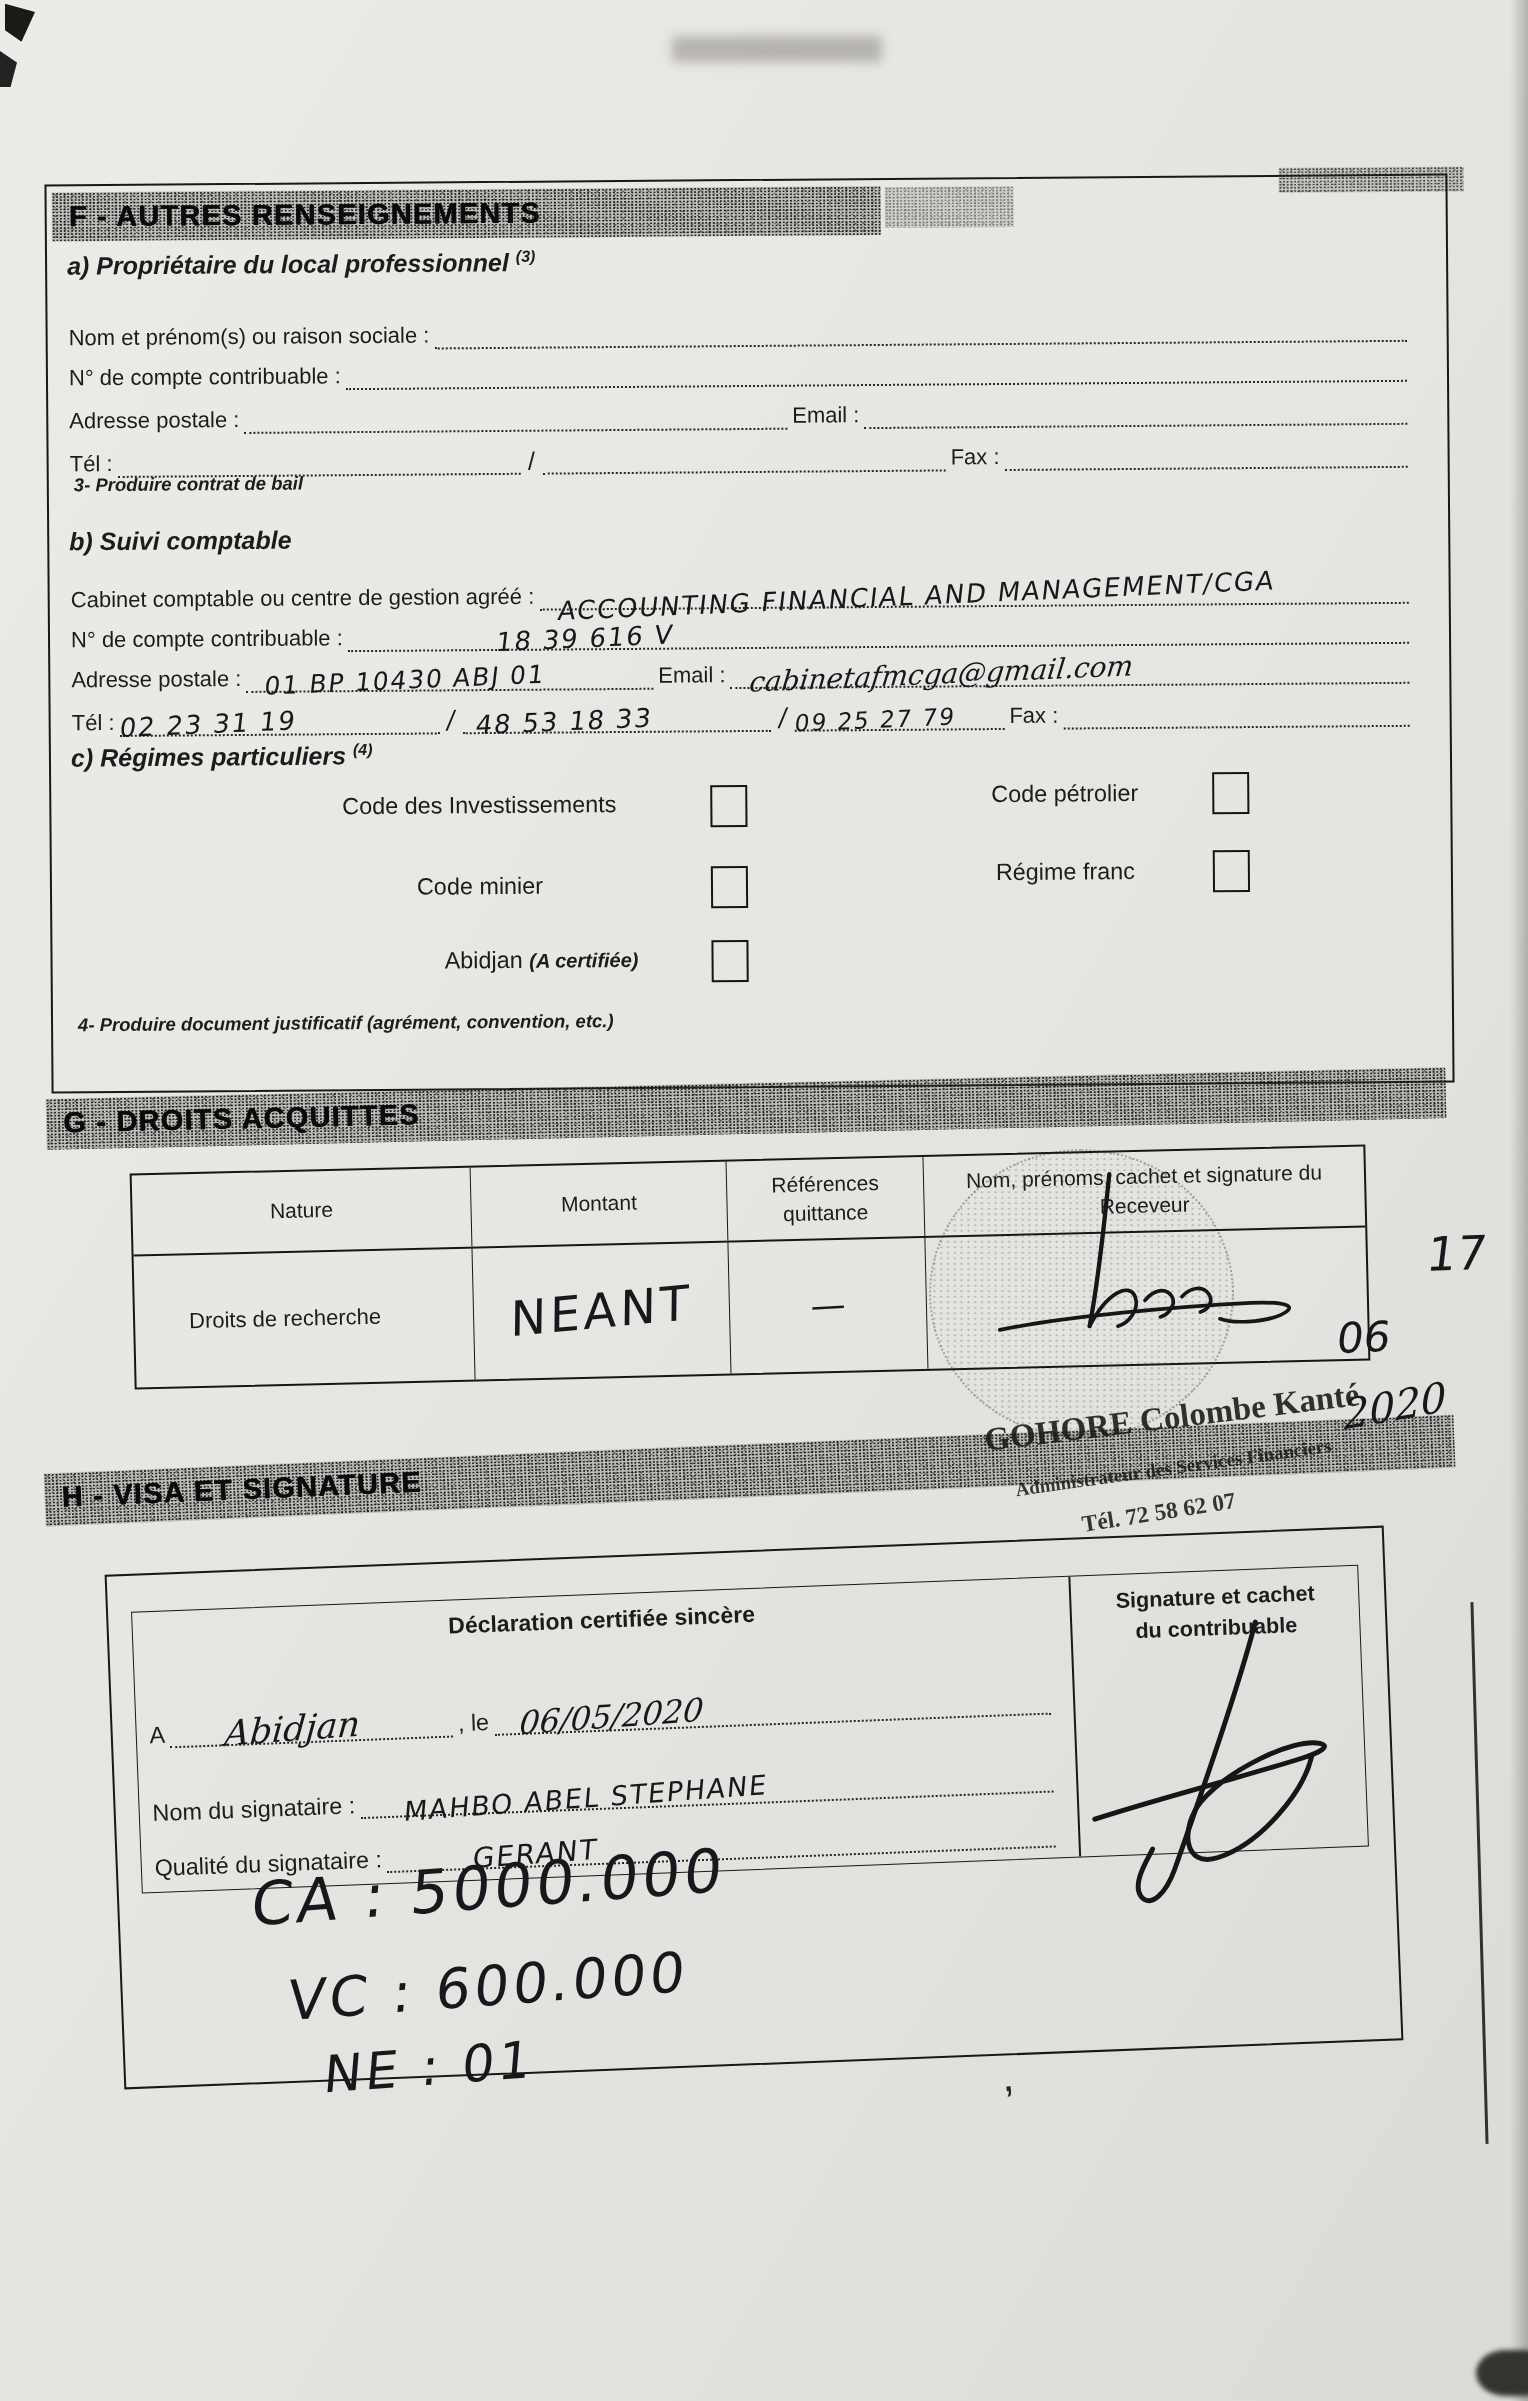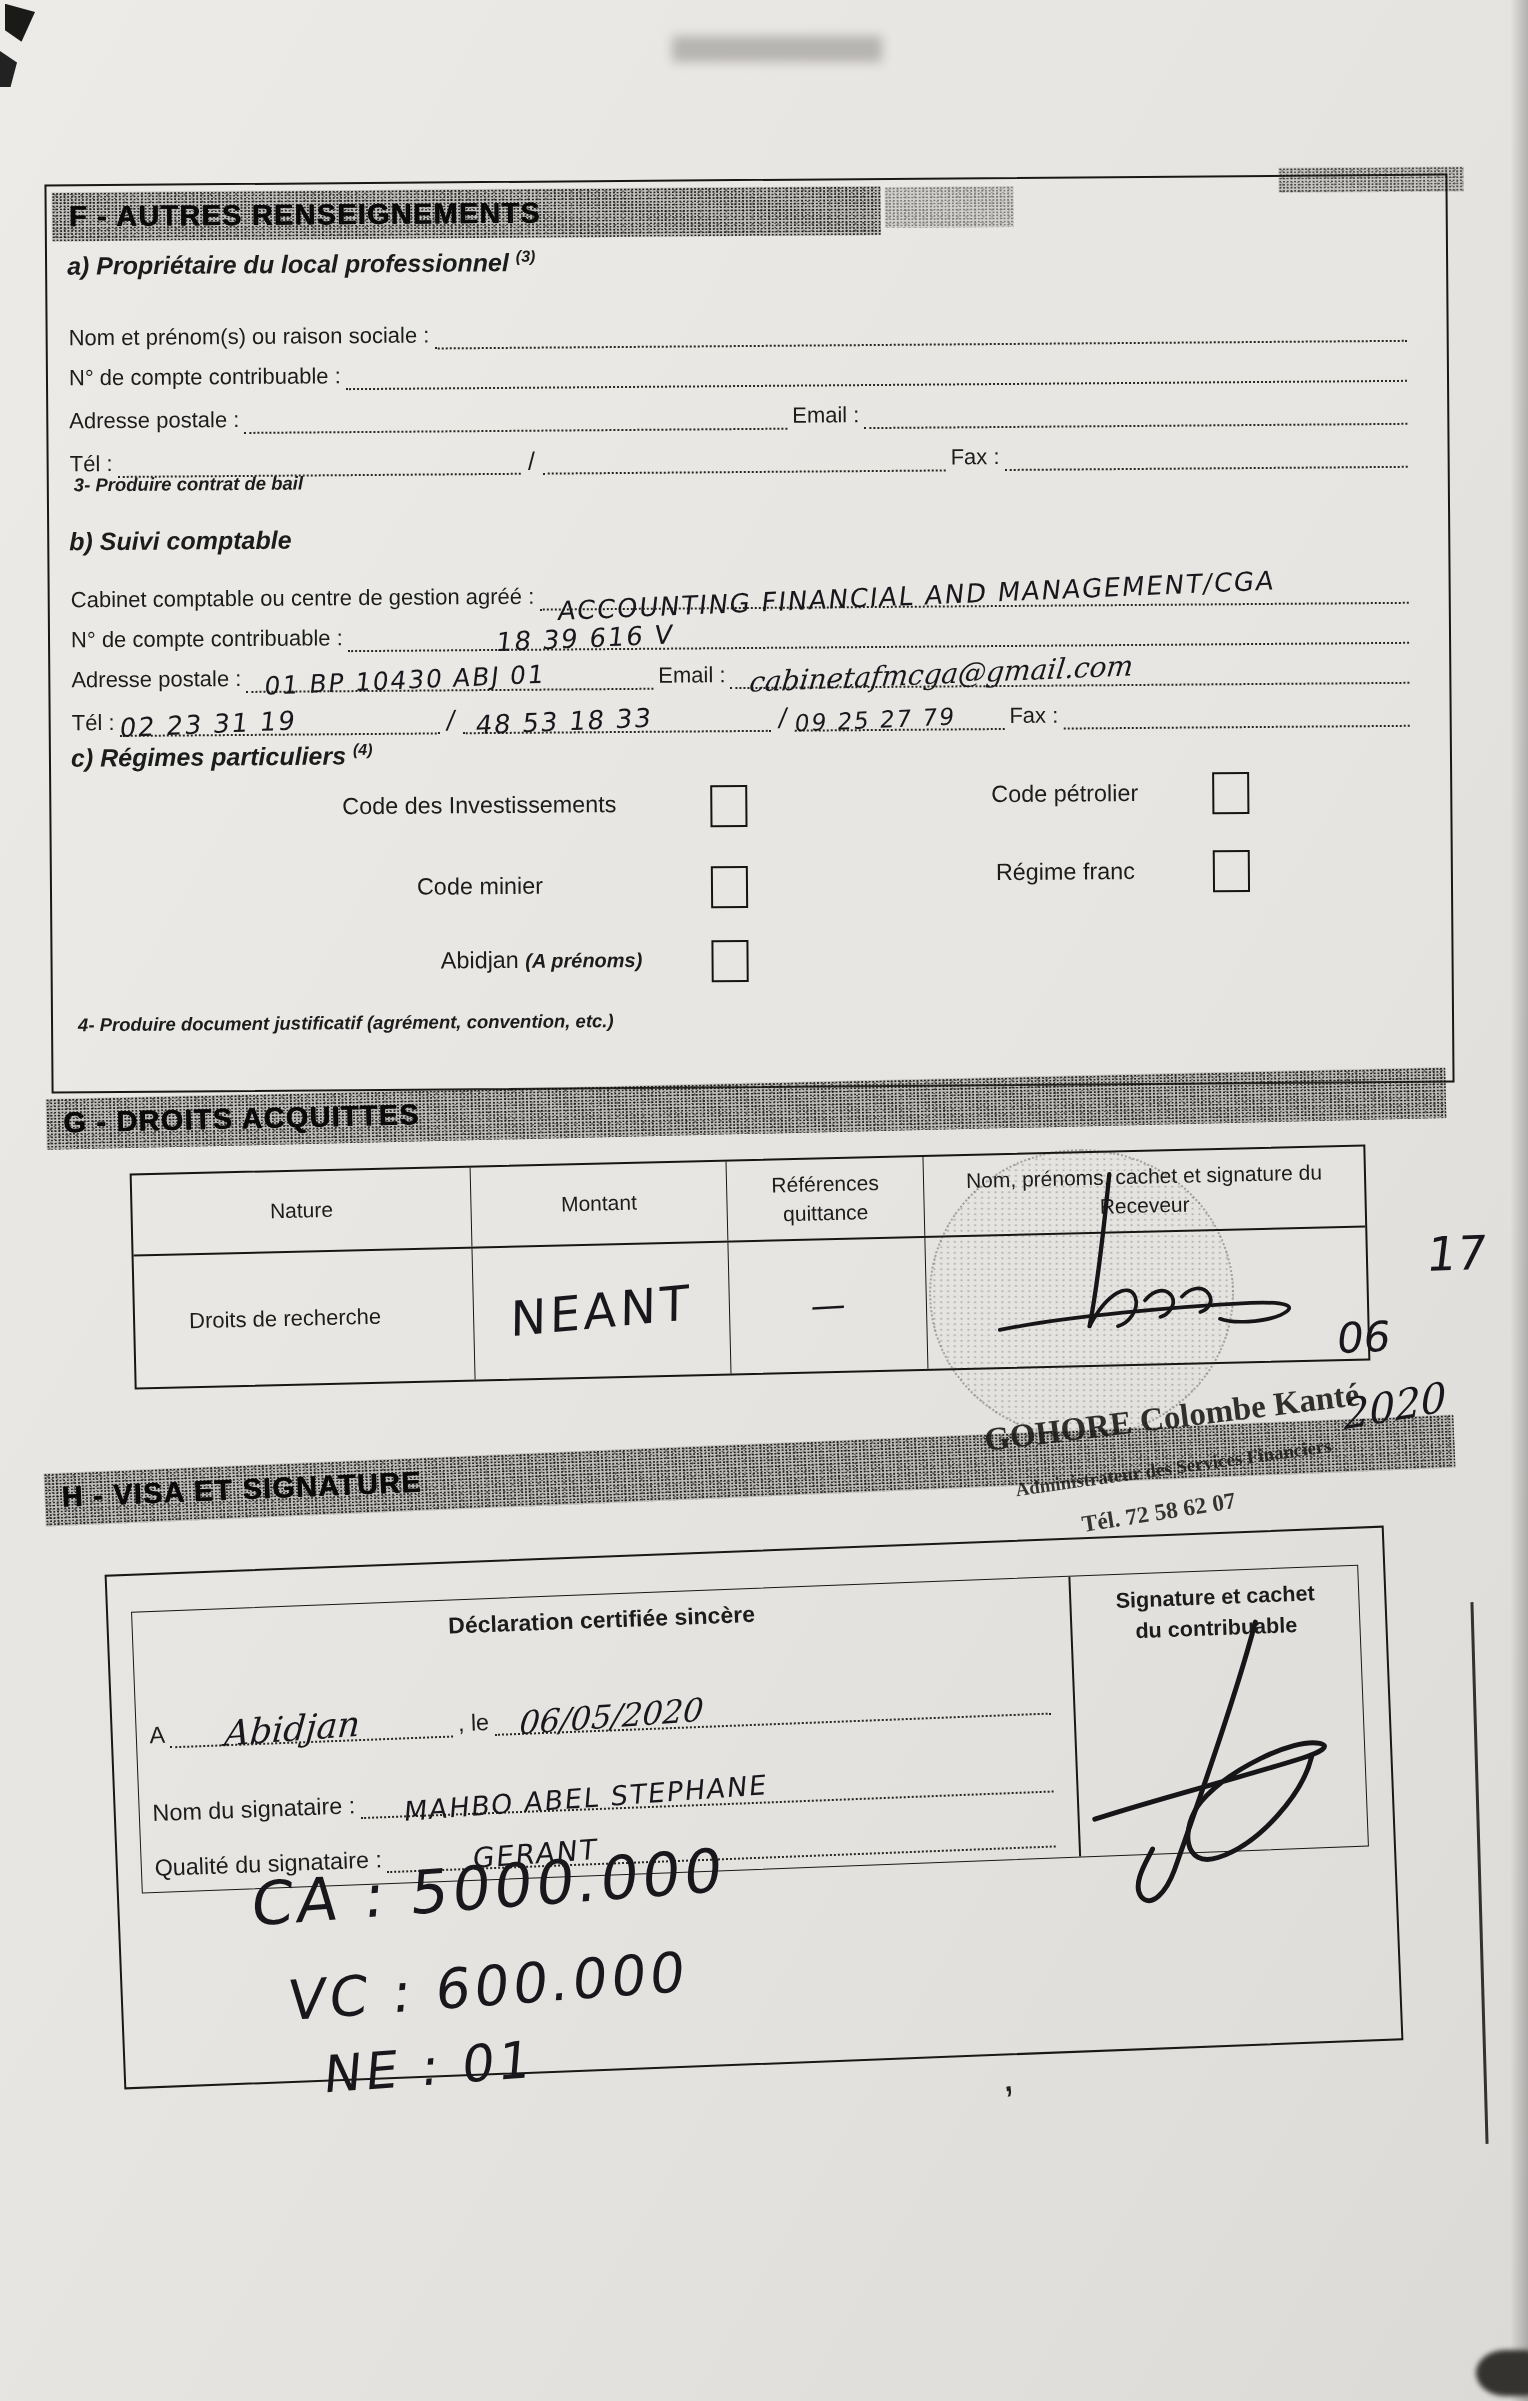--- a/index.html
+++ b/index.html
@@ -218,21 +218,21 @@
     </div>
     <div class="cbrow" style="top:690px;">
       <span class="cb-label" style="left:99px; width:616px;">Code minier</span>
       <span class="cbox" style="left:638px; top:-5px;"></span>
       <span class="cb-label" style="left:820px; width:345px; top:-10px;">Régime franc</span>
       <span class="cbox" style="left:1140px; top:-17px;"></span>
     </div>
     <div class="cbrow" style="top:764px;">
       <span class="cb-label" style="left:160px; width:616px;">
         <span>Abidjan</span>
-        <span class="paren">(A prénoms)</span>
+        <span class="paren">(A certifiée)</span>
       </span>
       <span class="cbox" style="left:638px; top:-5px;"></span>
     </div>
 
     <div class="note" style="top:828px;">4- Produire document justificatif (agrément, convention, etc.)</div>
   </section>
 
   <div class="g-band noise">
     <span class="band-title">G - DROITS ACQUITTES</span>
   </div>

